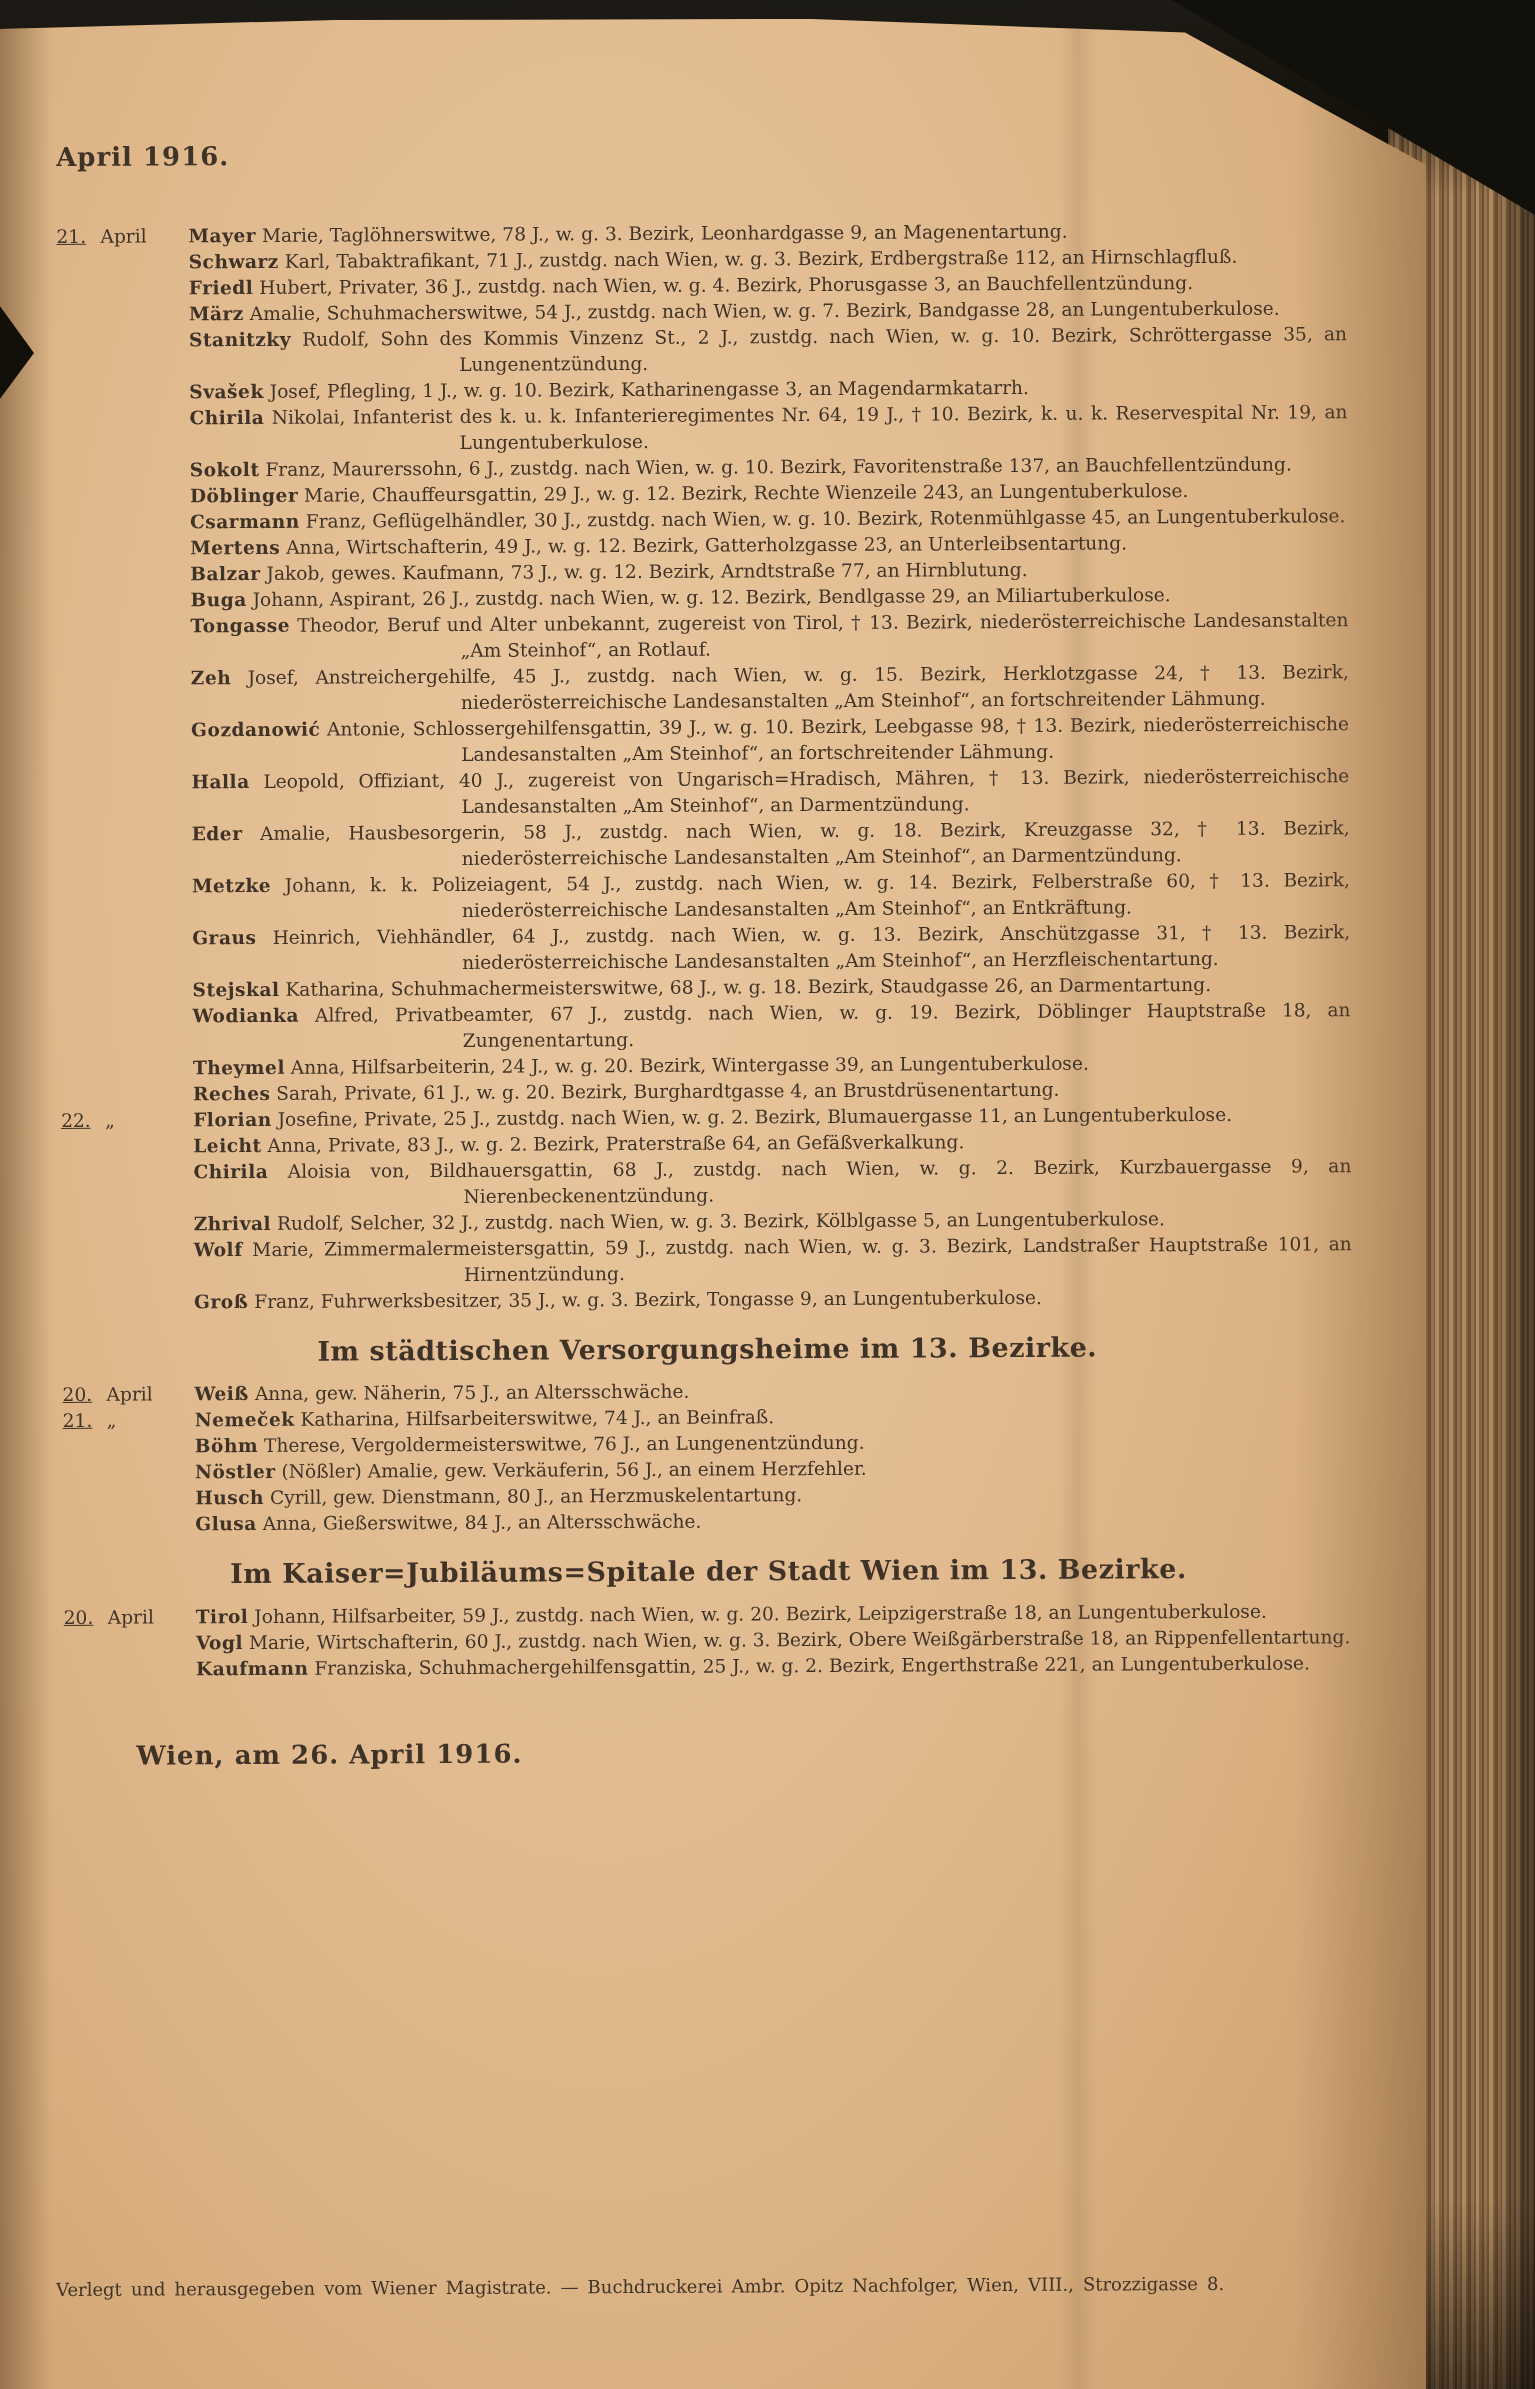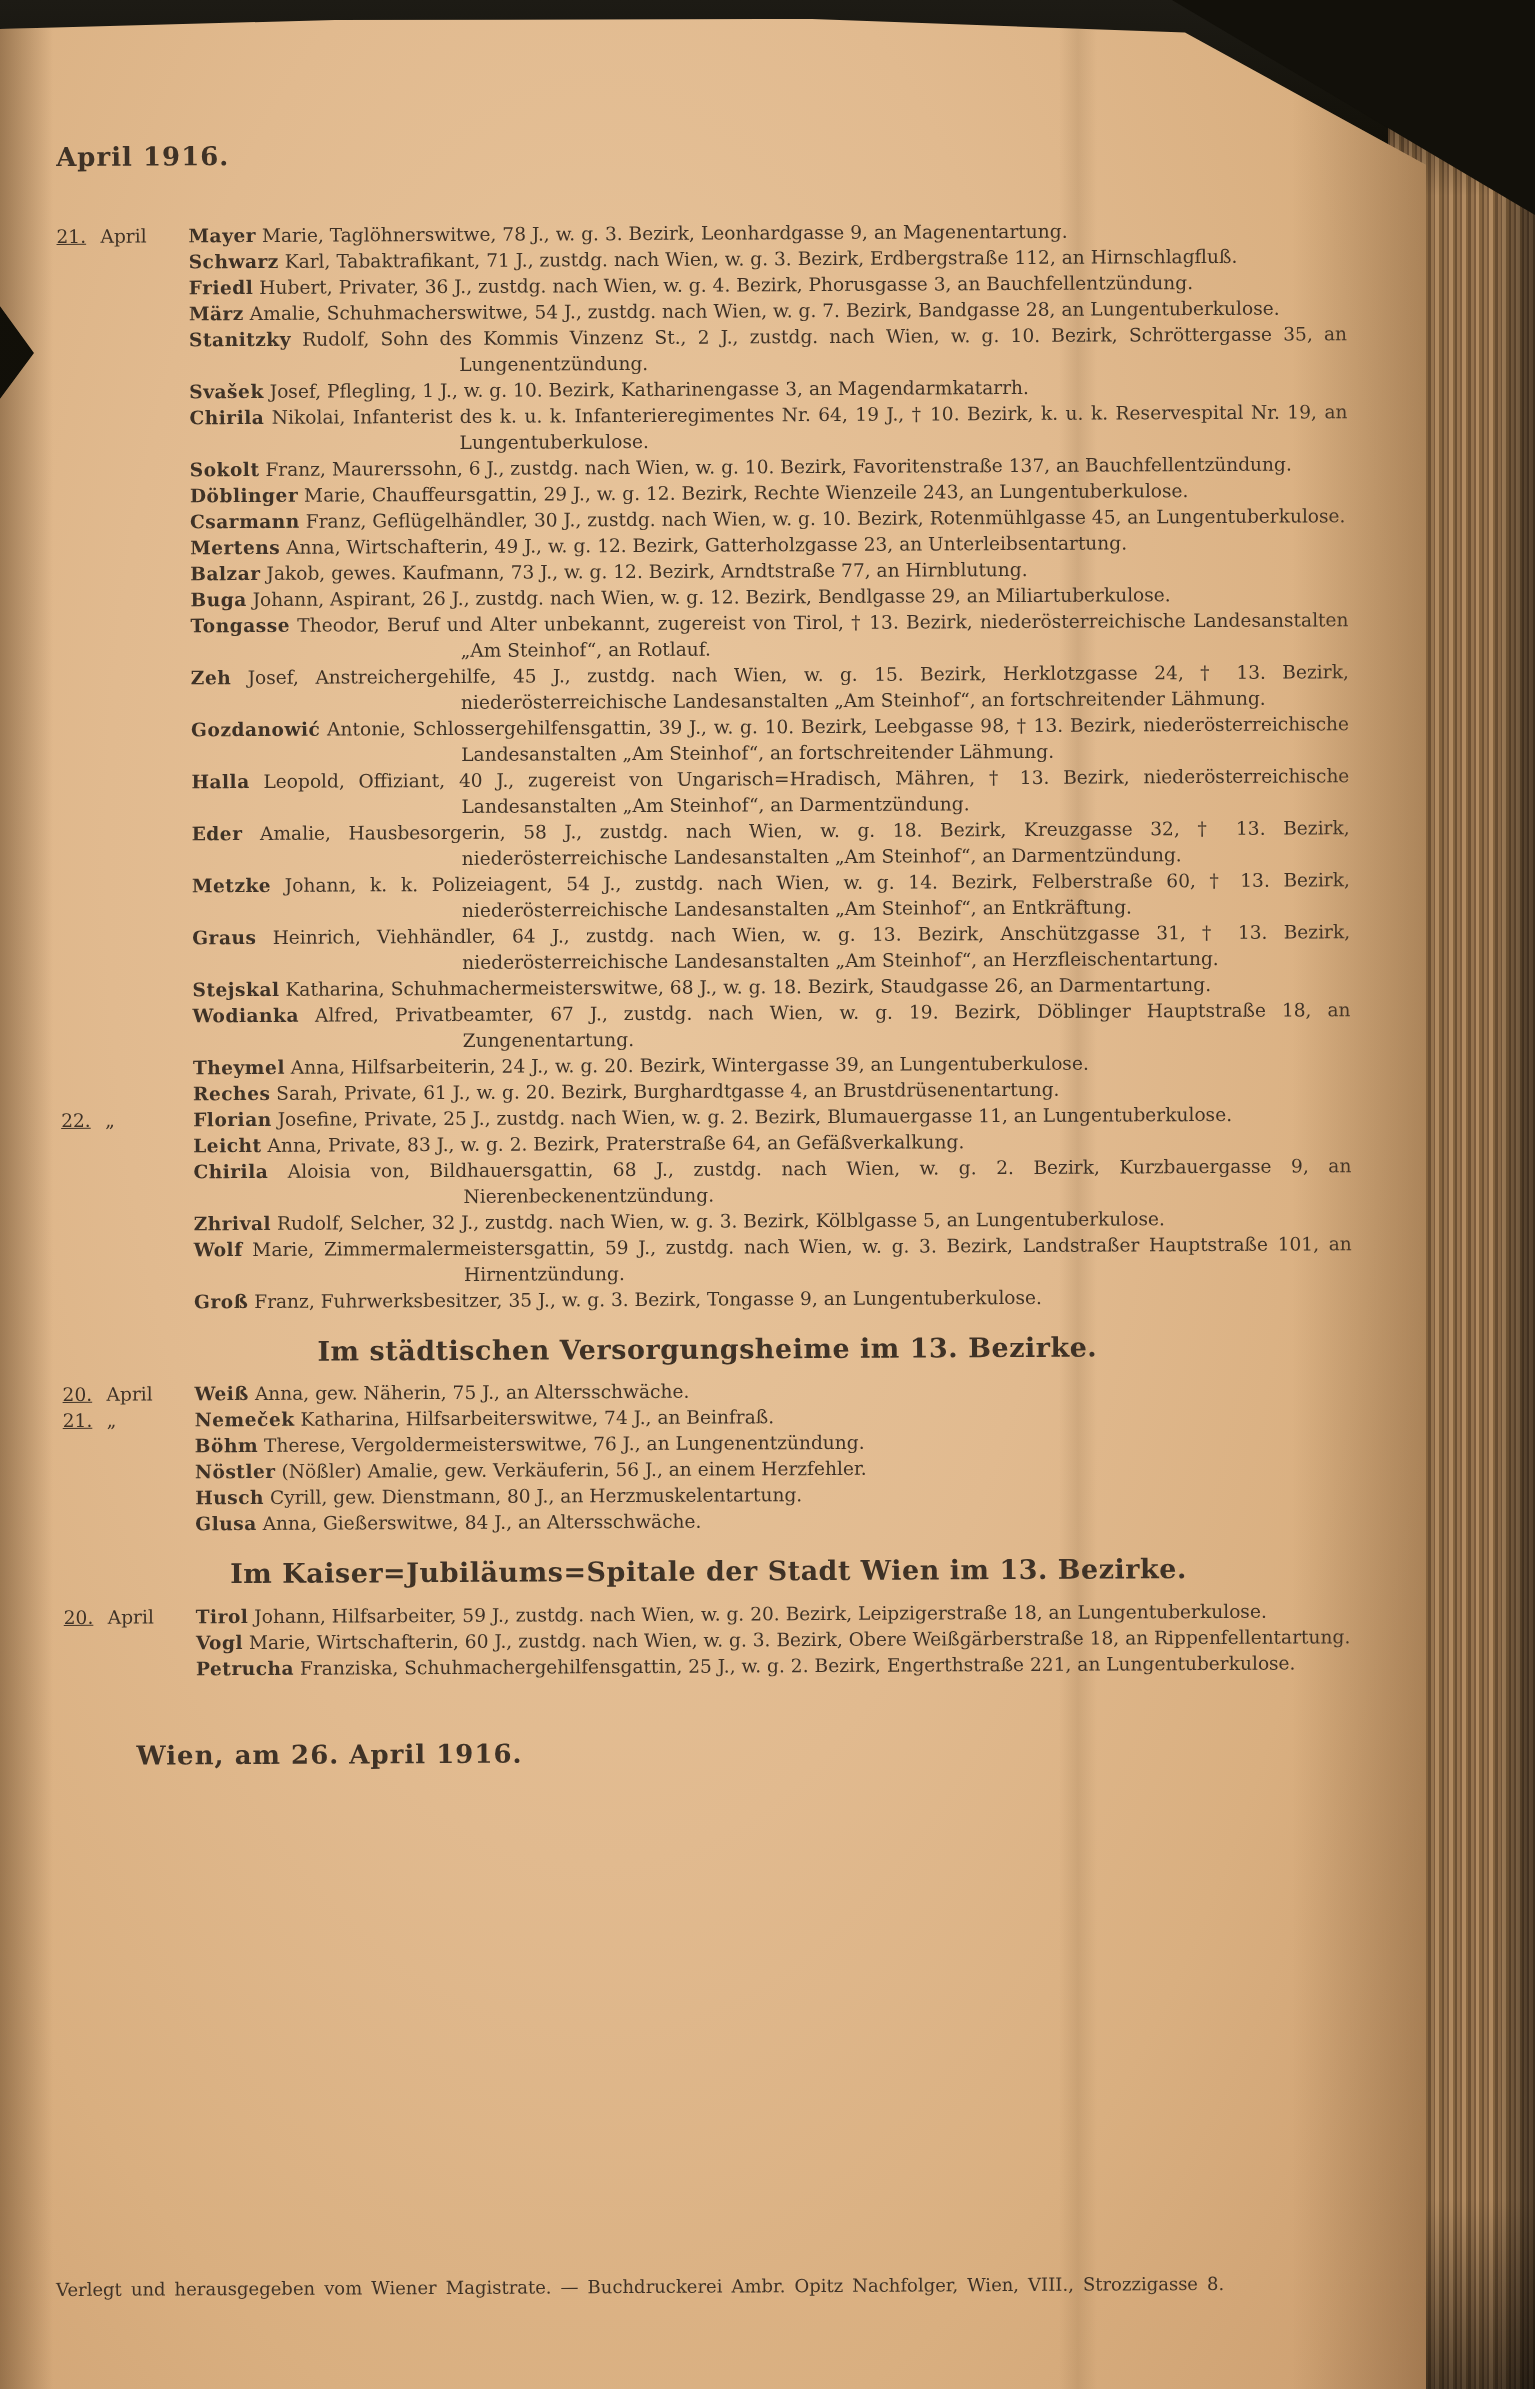--- a/index.html
+++ b/index.html
@@ -372,21 +372,21 @@
               <span class="day"></span>
               <span class="mon"></span>
             </div>
             <div class="txt"><span class="surname">Vogl</span><span> Marie, Wirtschafterin, 60 J., zustdg. nach Wien, w. g. 3. Bezirk, Obere Weißgärberstraße 18, an Rippenfellentartung.</span></div>
           </div>
           <div class="row">
             <div class="date">
               <span class="day"></span>
               <span class="mon"></span>
             </div>
-            <div class="txt"><span class="surname">Petrucha</span><span> Franziska, Schuhmachergehilfensgattin, 25 J., w. g. 2. Bezirk, Engerthstraße 221, an Lungentuberkulose.</span></div>
+            <div class="txt"><span class="surname">Kaufmann</span><span> Franziska, Schuhmachergehilfensgattin, 25 J., w. g. 2. Bezirk, Engerthstraße 221, an Lungentuberkulose.</span></div>
           </div>
         </div>
       </div>
 
     <div class="closing">Wien, am 26. April 1916.</div>
   </div>
 
   <div class="imprint">Verlegt und herausgegeben vom Wiener Magistrate. — Buchdruckerei Ambr. Opitz Nachfolger, Wien, VIII., Strozzigasse 8.</div>
 </div>
 

